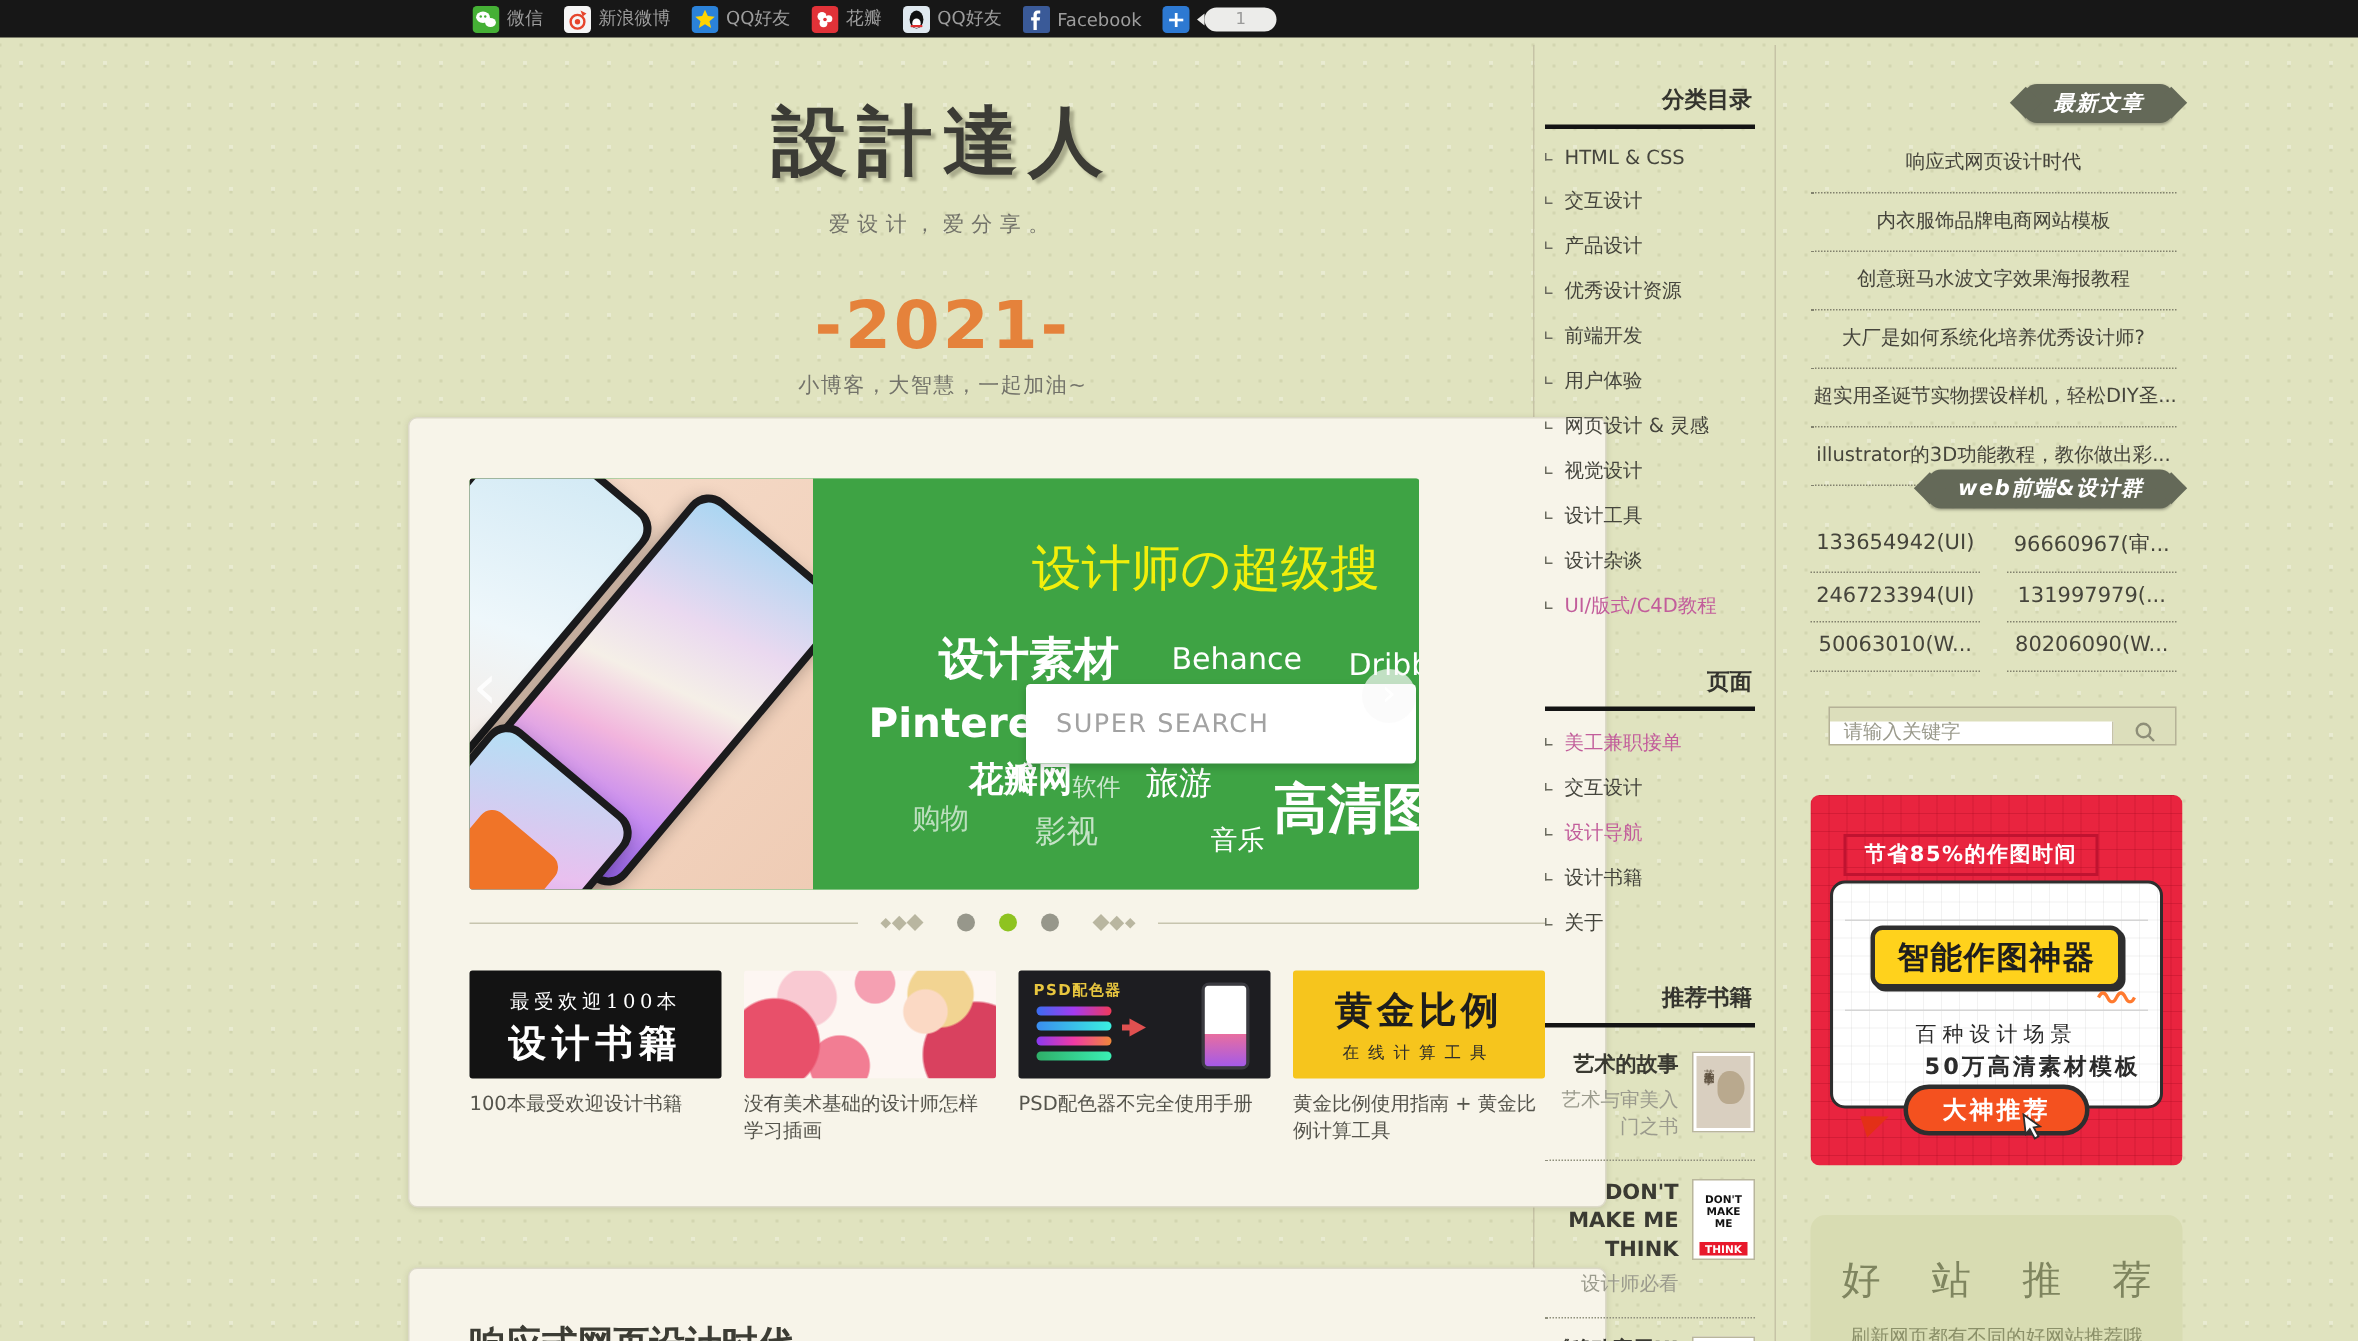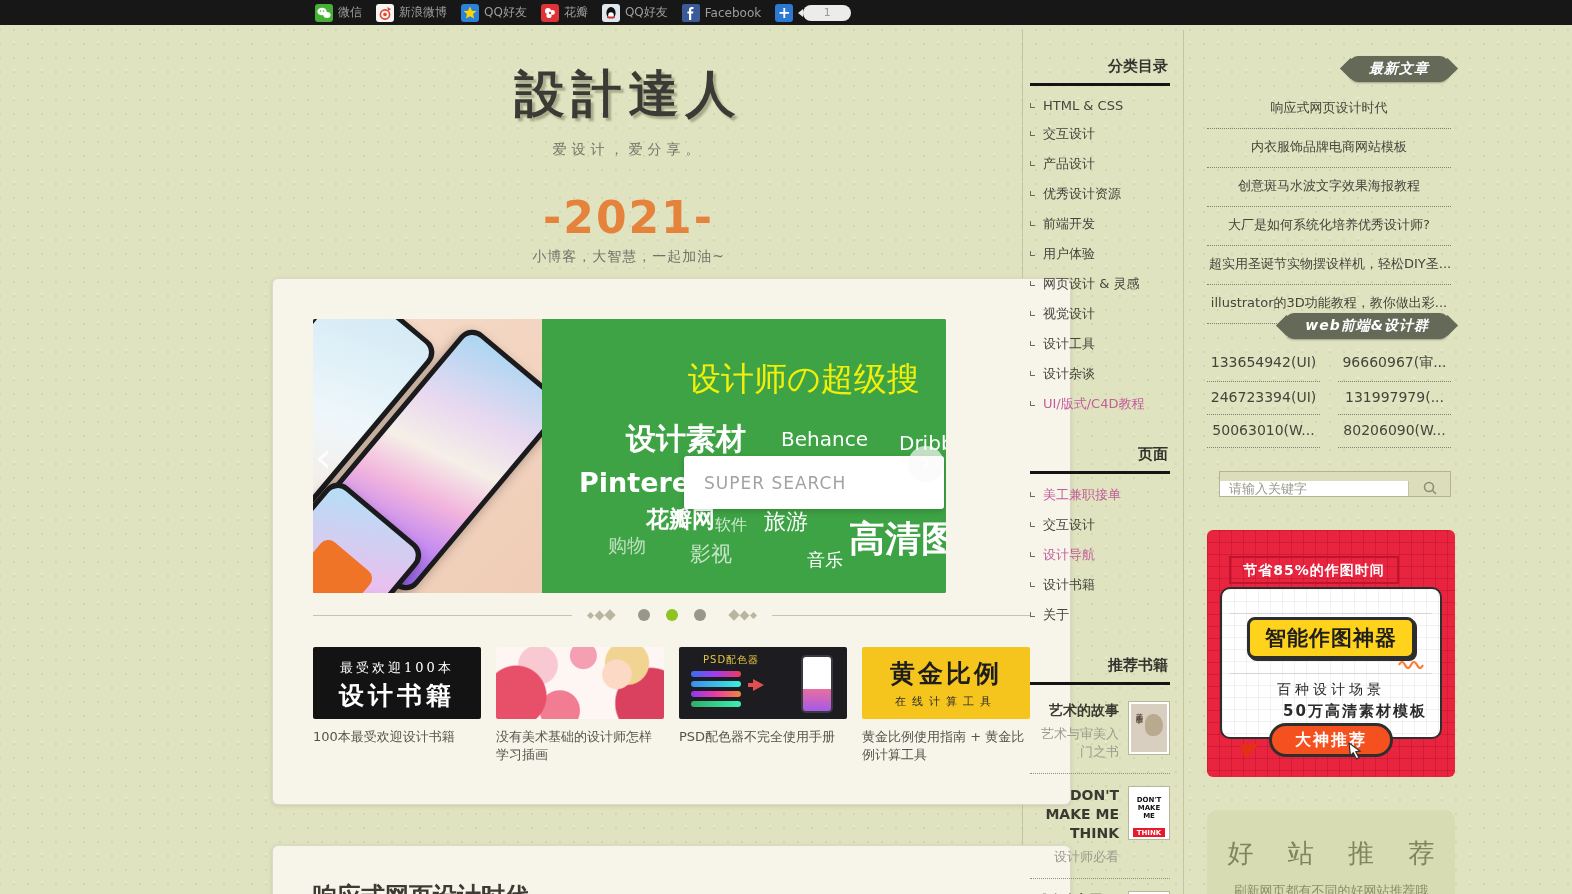--- a/index.html
+++ b/index.html
@@ -89,21 +89,21 @@
   .cov-2 { background:
       radial-gradient(circle at 72% 38%, #fbd9c4 0 11%, transparent 12%),
       radial-gradient(circle at 78% 22%, #f2d492 0 15%, transparent 16%),
       radial-gradient(circle at 12% 68%, #e8506a 0 19%, transparent 20%),
       radial-gradient(circle at 38% 88%, #f27d93 0 16%, transparent 17%),
       radial-gradient(circle at 92% 78%, #d9415f 0 21%, transparent 22%),
       radial-gradient(circle at 52% 12%, #f5a0b2 0 12%, transparent 13%),
       radial-gradient(circle at 25% 25%, #f9c9d2 0 14%, transparent 15%),
       #fdf6f2; }
   .cov-3 { background:#1d1d21; }
-  .cov-3 .psd-title { position:absolute; left:24px; top:6px; font-size:10px; font-weight:400; color:#e8c63f; letter-spacing:1px; }
+  .cov-3 .psd-title { position:absolute; left:10px; top:6px; font-size:10px; font-weight:700; color:#e8c63f; letter-spacing:1px; }
   .cov-3 .bar { position:absolute; left:12px; width:50px; height:6px; border-radius:3px; }
   .cov-3 .b1 { top:24px; background:linear-gradient(90deg,#3a6df0,#a43af0,#f03a5a); }
   .cov-3 .b2 { top:34px; background:linear-gradient(90deg,#3a8df0,#3af0e0); }
   .cov-3 .b3 { top:44px; background:linear-gradient(90deg,#8a3af0,#f03aa4,#f0883a); }
   .cov-3 .b4 { top:54px; background:linear-gradient(90deg,#2fae68,#3af0b4); }
   .cov-3 .arrow { position:absolute; left:74px; top:32px; width:0; height:0; border-top:6px solid transparent; border-bottom:6px solid transparent; border-left:11px solid #e05050; }
   .cov-3 .arrow::before { content:""; position:absolute; left:-16px; top:-2px; width:8px; height:4px; background:#e05050; }
   .cov-3 .mini-phone { position:absolute; right:14px; top:8px; width:32px; height:58px; background:#fff; border-radius:5px;
       background:linear-gradient(#fff 60%, #e86ea0 60%, #a45ae8 100%); border:2px solid #3a3a40; }
   .cov-4 { background:#f6c51d; text-align:center; }

